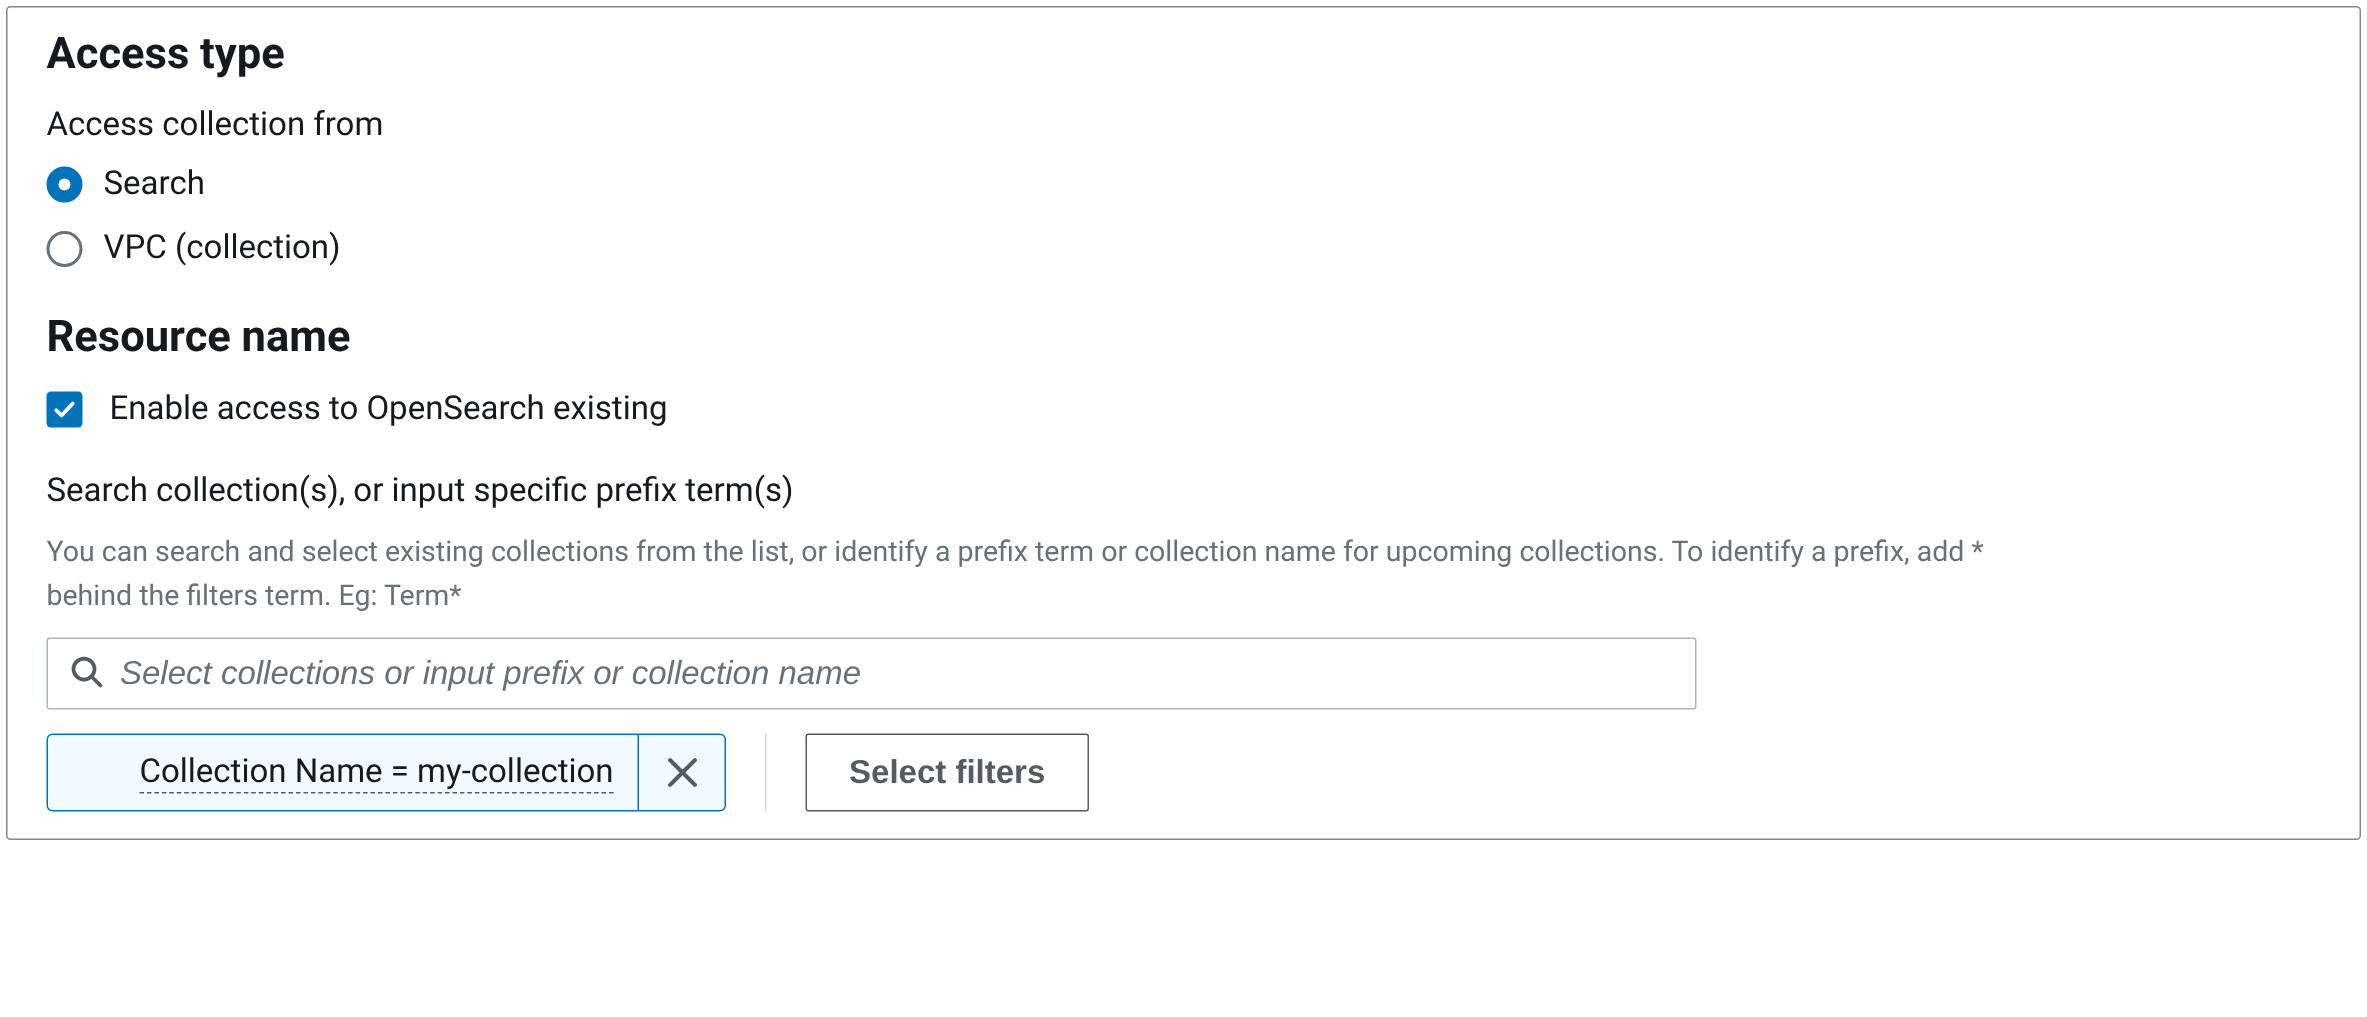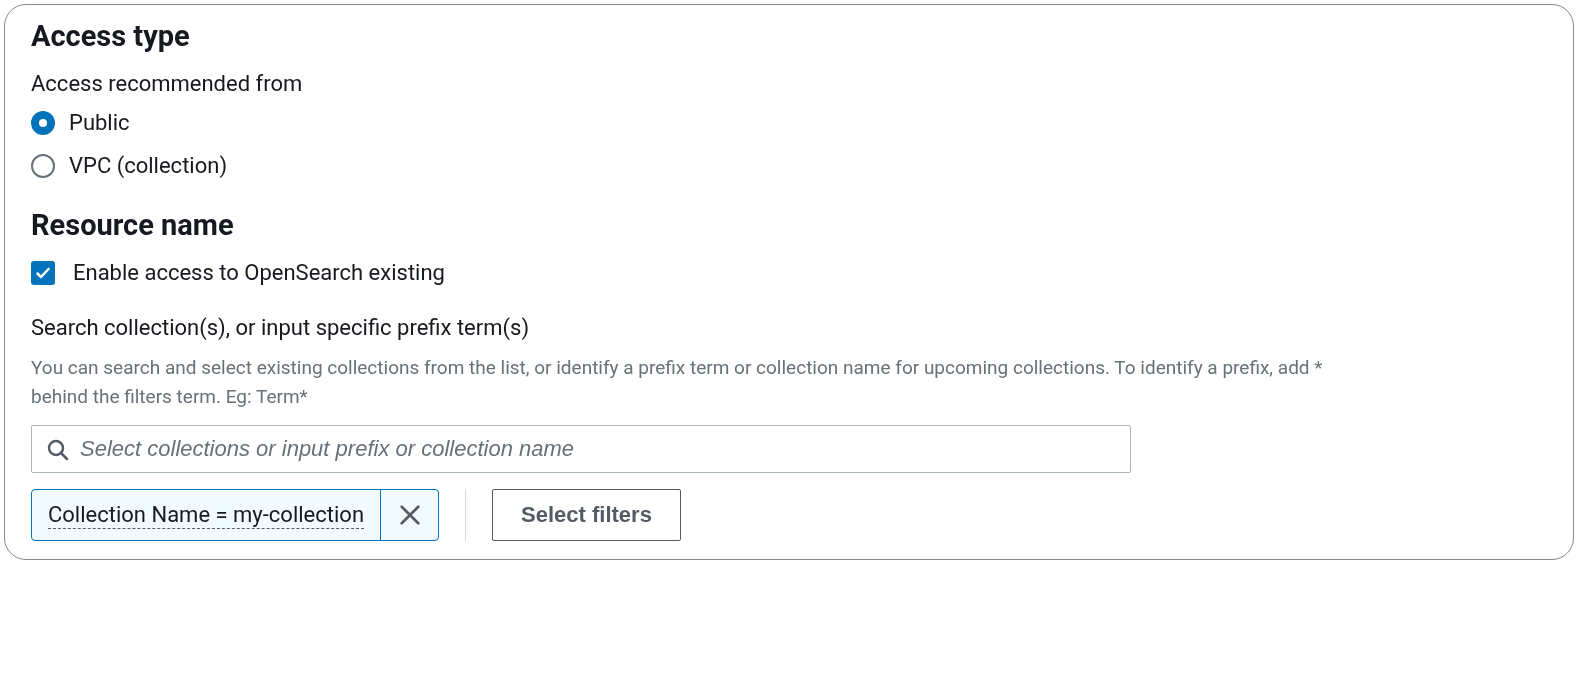--- a/index.html
+++ b/index.html
@@ -7,21 +7,21 @@
       margin: 0;
       padding: 0;
     }
     body {
       font-family: -apple-system, BlinkMacSystemFont, "Segoe UI", Roboto, "Helvetica Neue", Arial, sans-serif;
       background: #fff;
       padding: 4px;
     }
     .panel {
       border: 1.5px solid #888;
-      border-radius: 22px;
+      border-radius: 3px;
       padding: 14px 26px 18px 26px;
       width: 100%;
     }
     .section-heading {
       font-size: 29px;
       font-weight: 700;
       color: #16191f;
       margin-bottom: 18px;
     }
     .field-label {
@@ -91,21 +91,21 @@
     }
     .helper-text {
       font-size: 19px;
       color: #687078;
       line-height: 1.5;
       margin-bottom: 14px;
       max-width: 1340px;
     }
     .search-input-wrap {
       display: flex;
-      align-items: flex-end;
+      align-items: flex-start;
       border: 1.5px solid #aab7b8;
       border-radius: 2px;
       padding: 10px 14px;
       width: 1100px;
       max-width: 100%;
       margin-bottom: 16px;
       gap: 10px;
     }
     .search-input-wrap svg {
       flex-shrink: 0;
@@ -128,20 +128,21 @@
       align-items: stretch;
       gap: 22px;
     }
     .filter-token {
       display: flex;
       align-items: stretch;
       border: 1.5px solid #0073bb;
       border-radius: 4px;
       background: #f1faff;
       overflow: hidden;
+      padding-left: 45px;
     }
     .filter-token-close {
       border-left: 1.5px solid #0073bb;
       width: 58px;
       display: flex;
       align-items: center;
       justify-content: center;
       cursor: pointer;
     }
     .filter-token-close svg {
@@ -165,28 +166,28 @@
       cursor: pointer;
     }
   </style>
 </head>
 <body>
 
 <div class="panel">
 
   <h2 class="section-heading">Access type</h2>
 
-  <div class="field-label">Access recommended from</div>
+  <div class="field-label">Access collection from</div>
 
   <div class="radio-group">
     <div class="radio-option">
       <span class="radio-circle selected">
         <span class="radio-dot"></span>
       </span>
-      <span class="radio-text">Public</span>
+      <span class="radio-text">Search</span>
     </div>
     <div class="radio-option">
       <span class="radio-circle"></span>
       <span class="radio-text">VPC (collection)</span>
     </div>
   </div>
 
   <h2 class="section-heading">Resource name</h2>
 
   <div class="checkbox-row">

